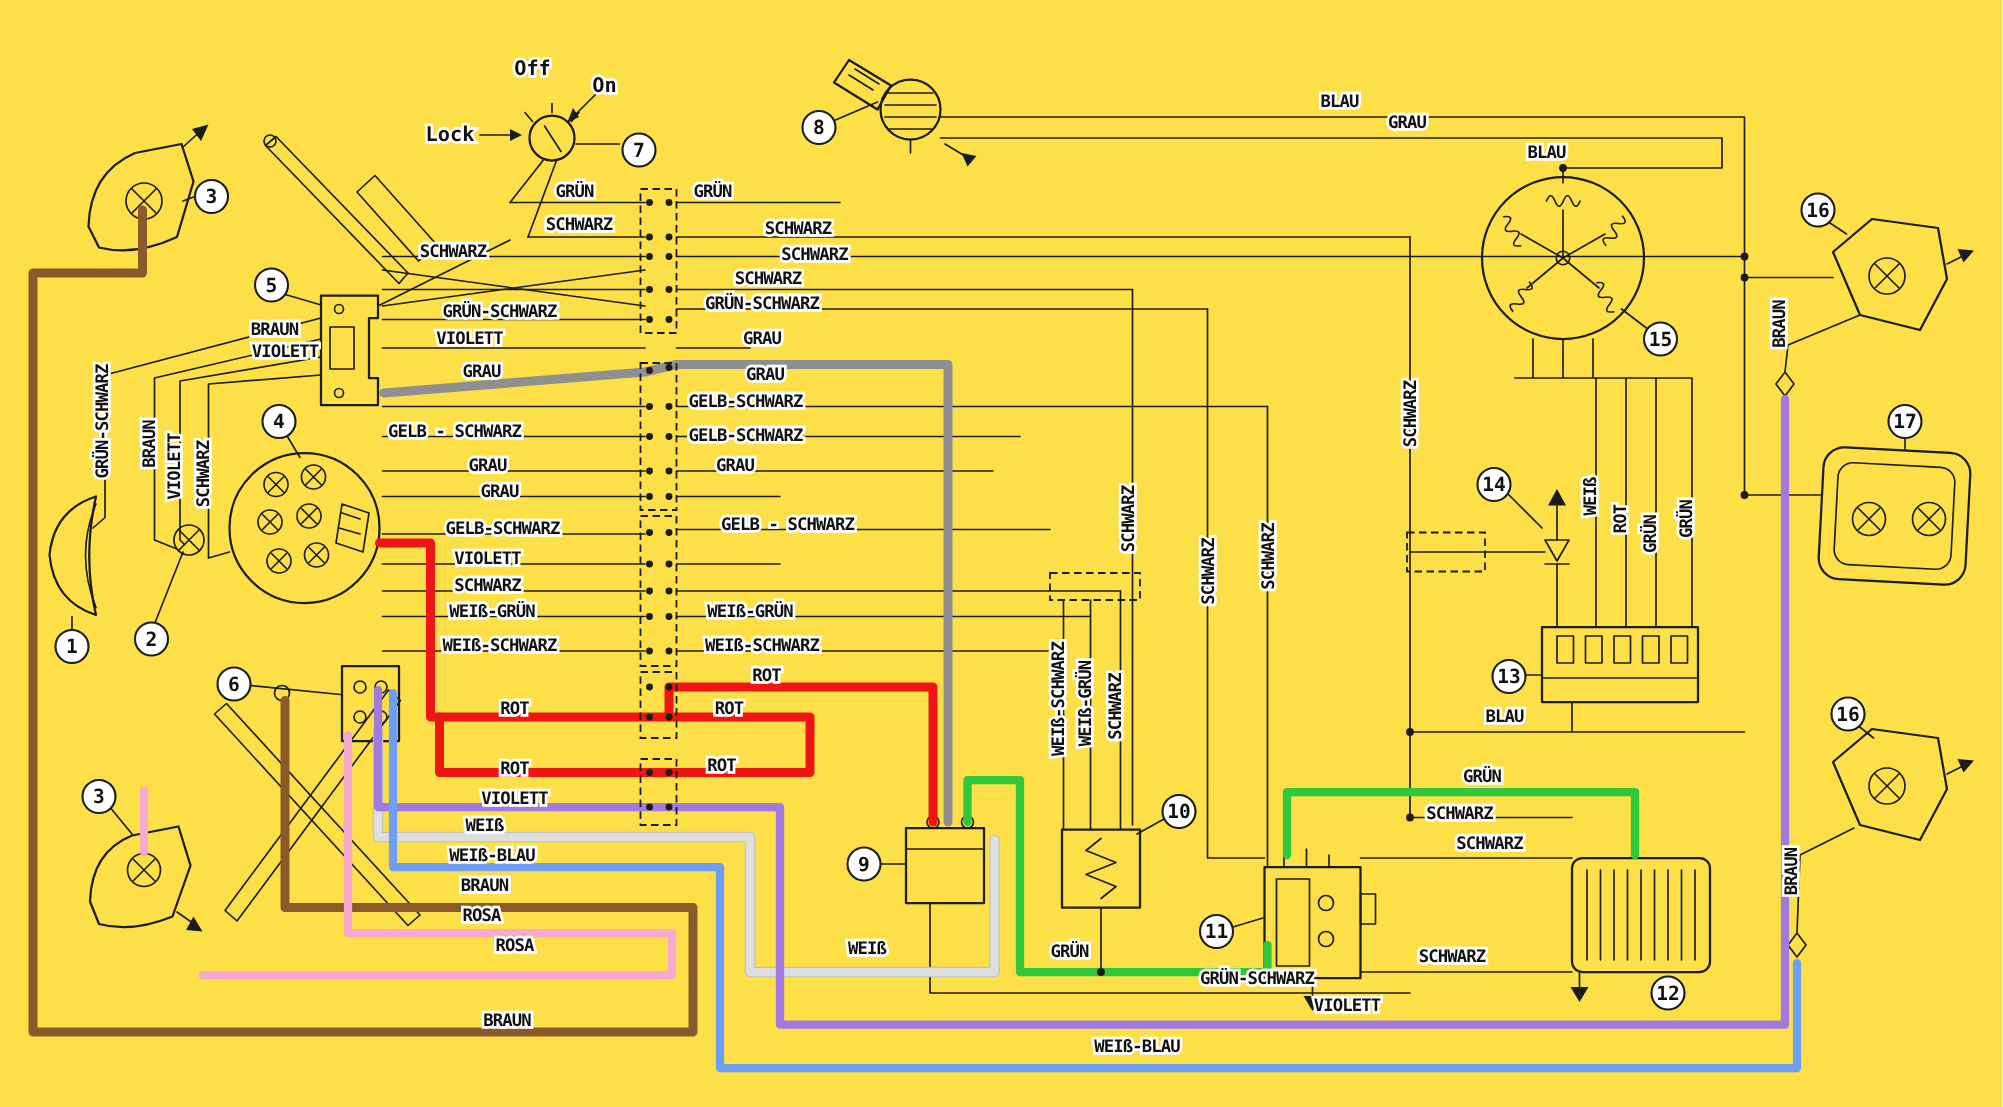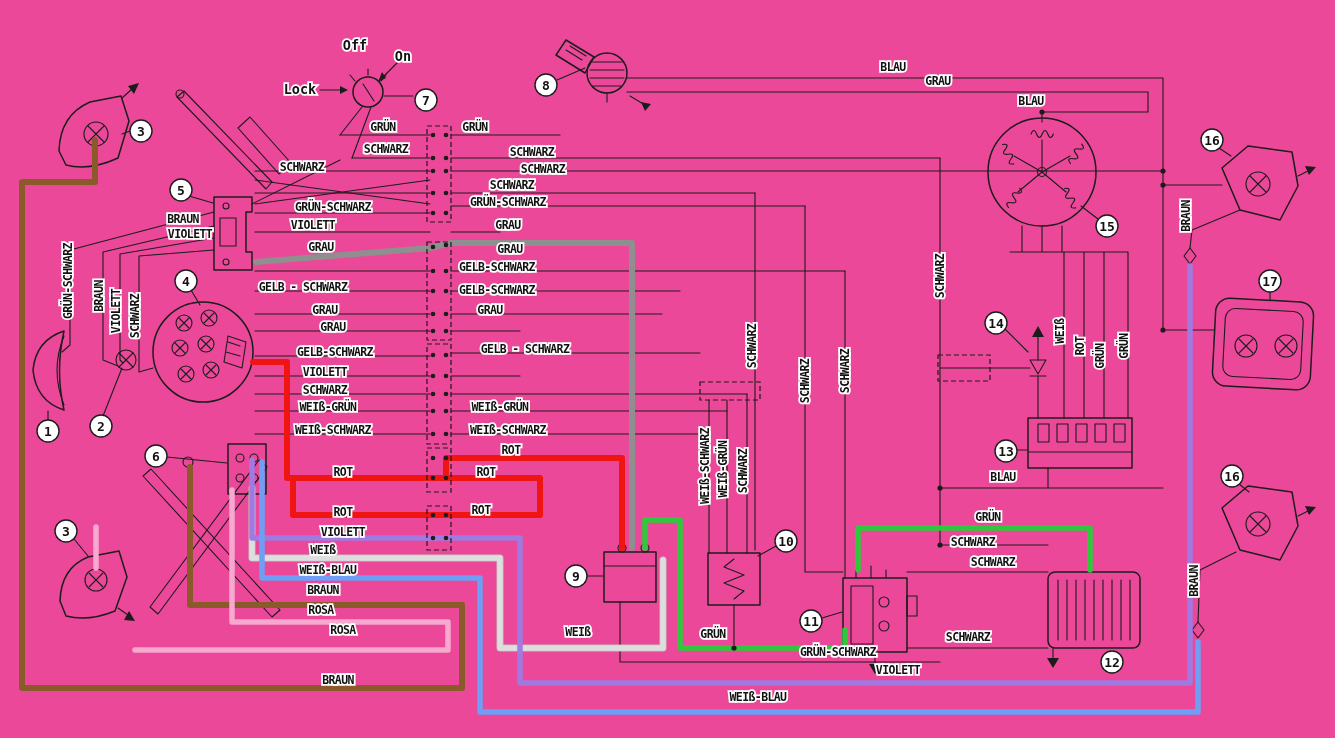--- a/index.html
+++ b/index.html
@@ -1,17 +1,17 @@
 <!DOCTYPE html>
 <html style="--c-braun: #8a5a2b; --c-rot: #ee1512; --c-rosa: #f6a8ce; --c-violett: #a07ae0; --c-weissblau: #6f9ff5; --c-gruen: #2fc73c; --c-grau: #8f8f8f; --c-weiss: #dedede; --c-ink: #1c1c1c;"><head>
 <meta charset="utf-8">
 <title>Wiring Diagram</title>
 <style>
   html,body{margin:0;padding:0;background:#ffffff;}
-  .stage{position:relative;width:1335px;height:738px;background:#ec4899;overflow:hidden;}
+  .stage{position:relative;width:1335px;height:738px;background:#fde047;overflow:hidden;}
   svg{display:block;}
   .bw{stroke:#1c1c1c;stroke-width:1.1;fill:none;stroke-linejoin:round;stroke-linecap:round;}
   .bw2{stroke:#1c1c1c;stroke-width:1.5;fill:none;stroke-linejoin:round;stroke-linecap:round;}
   .fillb{fill:#1c1c1c;stroke:none;}
   .dash{stroke:#1c1c1c;stroke-width:1.2;fill:none;stroke-dasharray:5 3;}
   .dot{fill:#1c1c1c;stroke:none;}
   .cw{fill:none;stroke-linejoin:round;stroke-linecap:round;stroke-width:5.5;}
   .cw-under{fill:none;stroke:#bfbfbf;stroke-width:7;stroke-linejoin:round;stroke-linecap:round;}
   .numc{fill:#ffffff;stroke:#1c1c1c;stroke-width:1.4;}
   .numt{font-family:"DejaVu Sans Mono","Liberation Mono",monospace;font-size:13px;font-weight:bold;fill:#111;text-anchor:middle;}

